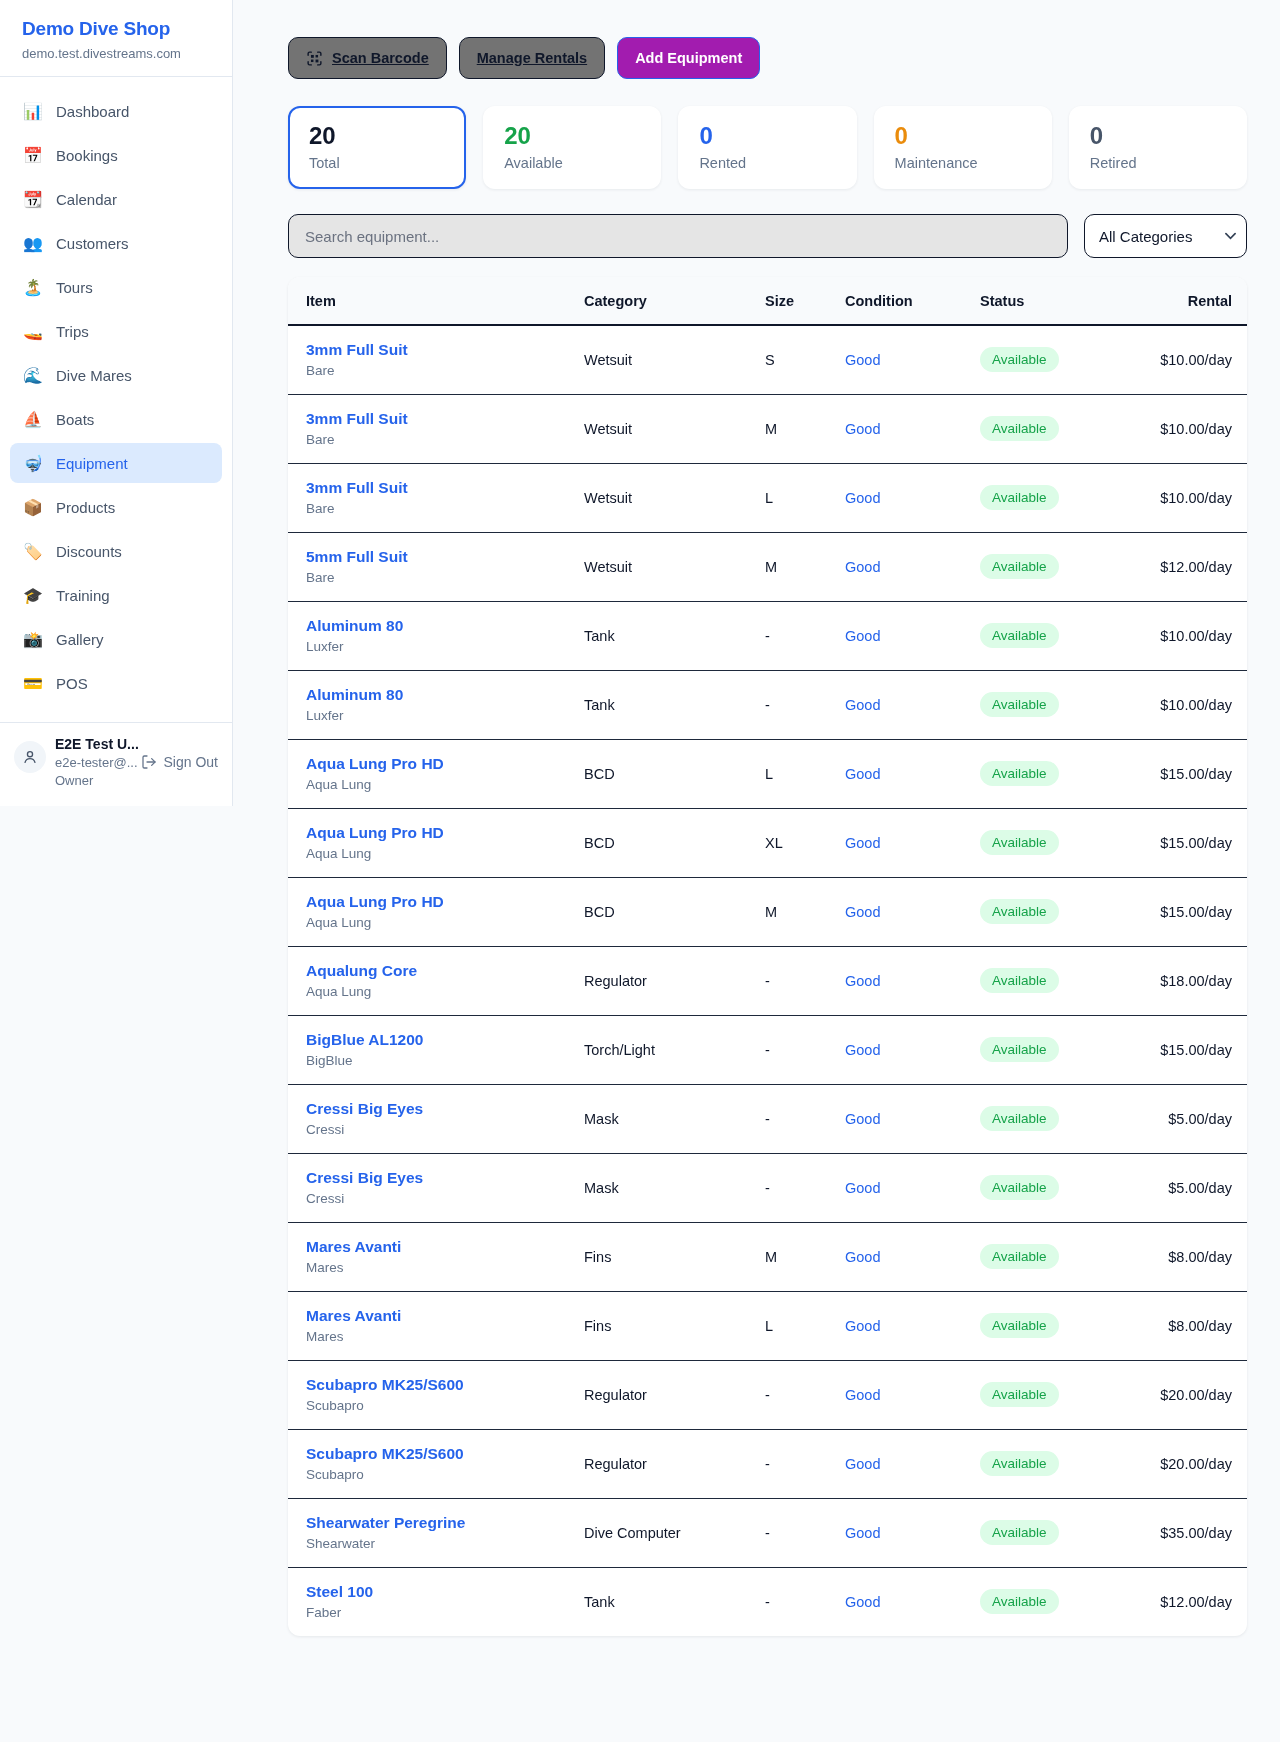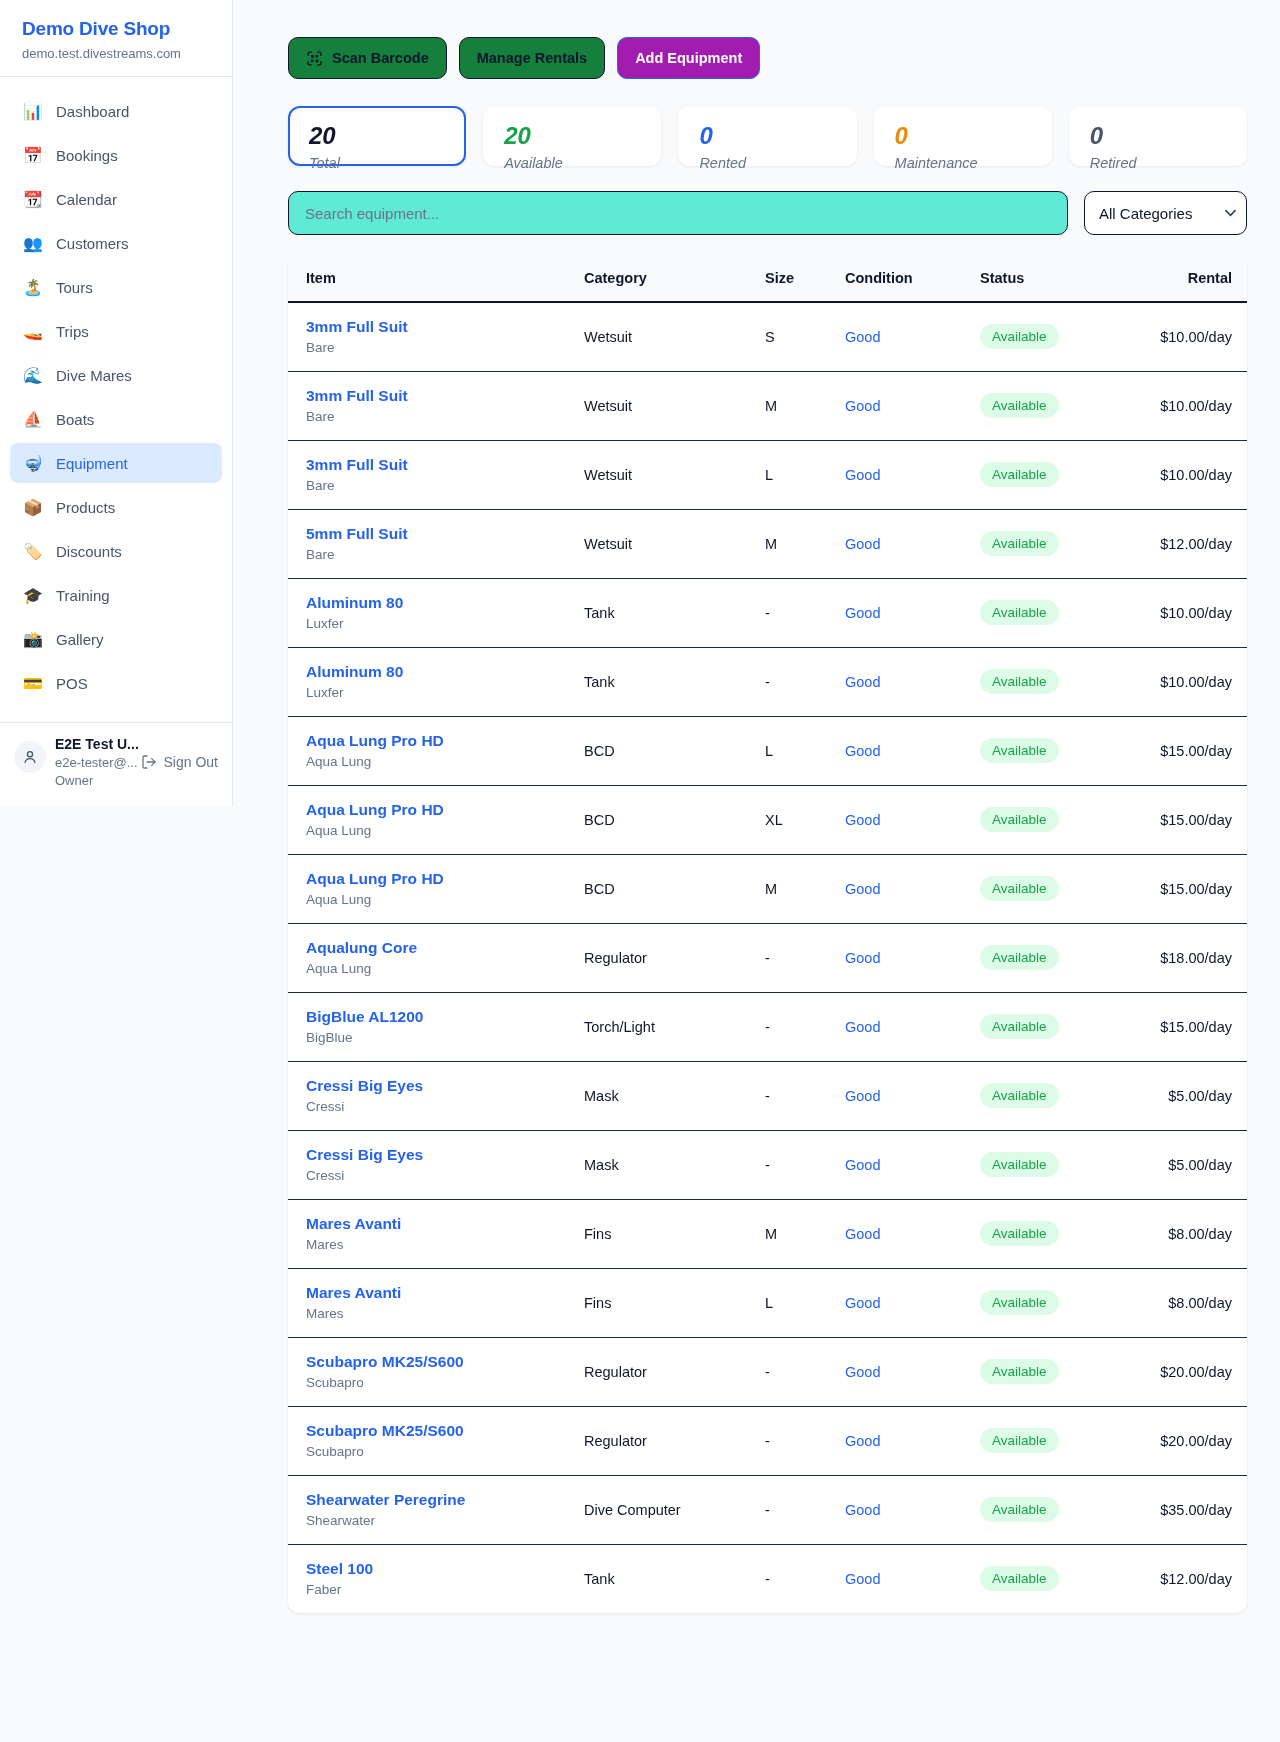--- a/index.html
+++ b/index.html
@@ -48,36 +48,36 @@
   .main { position:absolute; left:233px; top:0; width:1047px; padding:34px 33px 0 55px; }
   .header-row { display:flex; justify-content:space-between; align-items:flex-start; }
   .page-title { font-size:25px; font-weight:800; letter-spacing:-0.4px; }
   .page-sub { font-size:14.5px; color:#64748b; margin-top:8px; }
   .header-actions { display:flex; gap:12px; align-items:center; margin-top:3px; }
   .btn {
     height:42px; display:inline-flex; align-items:center; gap:9px;
     padding:0 17px; border-radius:10px; font-size:14.5px; font-weight:600; cursor:pointer;
     font-family:inherit;
   }
-  .btn-outline { background:#15803d; border:1.5px solid #0f172a; color:#0f172a; }
+  .btn-outline { background:#737373; border:1.5px solid #0f172a; color:#0f172a;text-decoration:underline; }
   .btn-primary { background:#a21caf; border:1.5px solid #2563eb; color:#fff; }
   
   .stats { display:grid; grid-template-columns:repeat(5,1fr); gap:17px; margin-top:27px; }
   .stat-card {
     background:#fff; border-radius:12px; border:2px solid transparent;
-    box-shadow:0 1px 3px rgba(15,23,42,.07); padding:14px 19px; height:60px; cursor:pointer;font-style:italic;
+    box-shadow:0 1px 3px rgba(15,23,42,.07); padding:14px 19px; height:83px; cursor:pointer;
   }
   .stat-card.selected { border-color:#2563eb; }
   .stat-value { font-size:24px; font-weight:700; }
   .stat-label { font-size:14.5px; color:#64748b; margin-top:5px; }
   
   .filter-row { display:flex; gap:16px; margin-top:25px; }
   .search-input {
     flex:1; height:44px; border:1.5px solid #0f172a; border-radius:10px;
-    padding:0 16px; font-size:15px; font-family:inherit; background:#5eead4; color:#0f172a;
+    padding:0 16px; font-size:15px; font-family:inherit; background:#e5e5e5; color:#0f172a;
   }
   .search-input::placeholder { color:#6b7280; }
   .select-wrap { position:relative; width:163px; flex:none; }
   .category-select {
     width:100%; height:44px; border:1.5px solid #0f172a; border-radius:10px;
     background:#fff; font-size:15px; font-family:inherit; padding:0 30px 0 14px;
     appearance:none; -webkit-appearance:none; -moz-appearance:none; color:#0f172a; cursor:pointer;
   }
   .select-chevron { position:absolute; right:11px; top:50%; transform:translateY(-50%); pointer-events:none; display:flex; }
   

